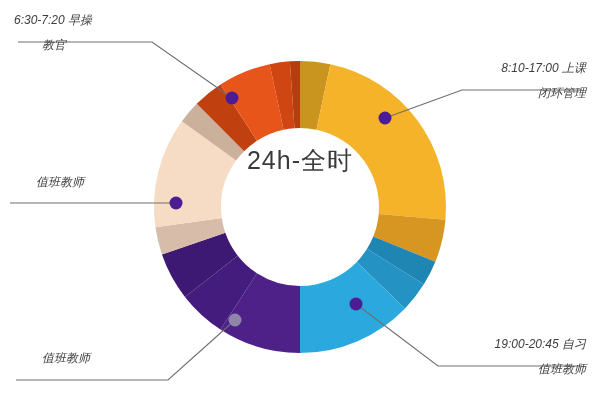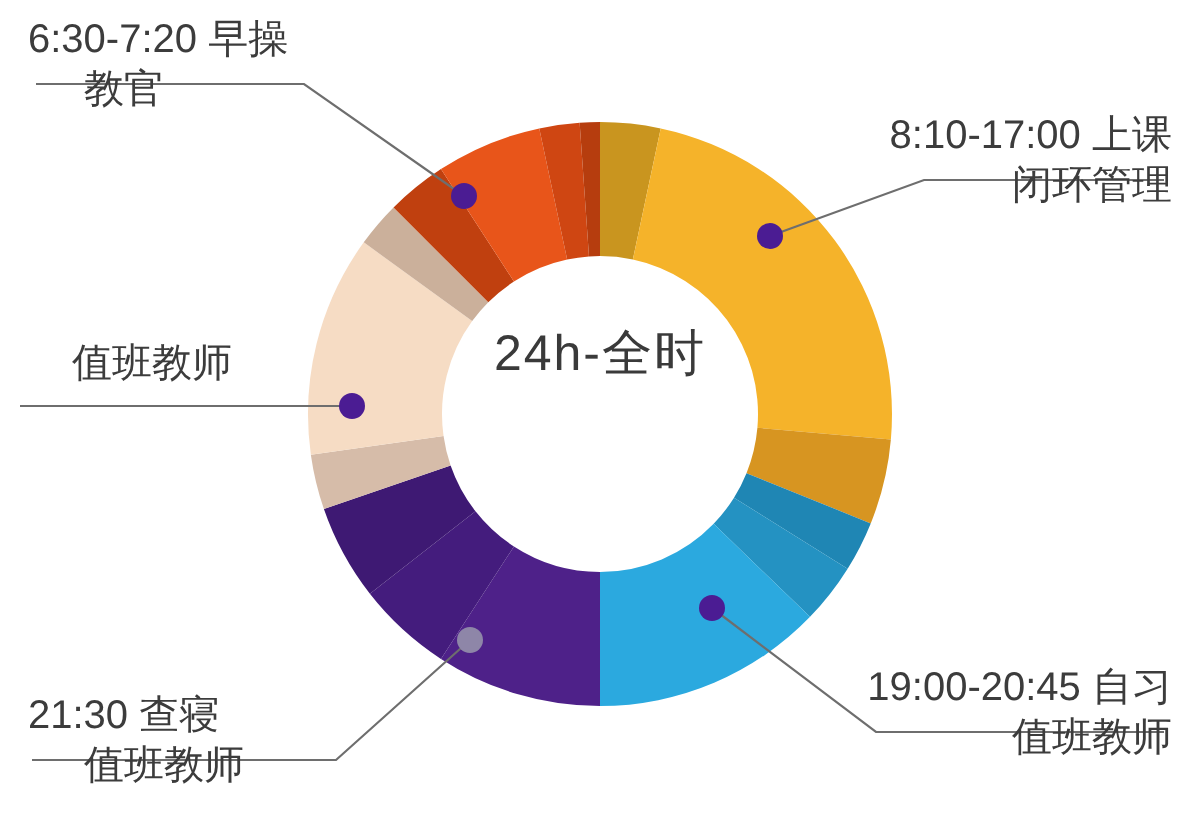--- a/index.html
+++ b/index.html
@@ -8,32 +8,32 @@
     background:#ffffff;
     font-family:"Liberation Sans","DejaVu Sans",sans-serif;
     position:relative;overflow:hidden;
     -webkit-font-smoothing:antialiased;
   }
   #stage{position:absolute;left:0;top:0;width:600px;height:414px;}
   svg.donut{position:absolute;left:0;top:0;width:600px;height:414px;}
 
   .center-text{
     position:absolute;
-    left:222px;top:160px;
+    left:222px;top:143px;
     width:156px;
     text-align:center;
     color:#3a3a3a;
     font-size:25px;
     line-height:34px;
     letter-spacing:1px;
     white-space:nowrap;
   }
   .center-text .l1,.center-text .l2{display:block;}
 
-  .callout{position:absolute;color:#3c3c3c;font-size:20px;line-height:25px;white-space:nowrap;}
+  .callout{position:absolute;color:#3c3c3c;font-size:12px;line-height:25px;white-space:nowrap;font-style:italic;}
   .callout .l1{display:block;}
   .callout .l2{display:block;margin-left:28px;}
 
   .cl-left{text-align:left;}
   .cl-right{text-align:right;}
 
   
   #lbl-morning{left:14px;top:8px;}
   #lbl-class{right:14px;top:56px;text-align:right;}
   #lbl-study{right:14px;top:332px;}
@@ -99,21 +99,20 @@
     <span class="l1">8:10-17:00  上课</span>
     <span class="l2">闭环管理</span>
   </div>
 
   <div class="callout cl-right" id="lbl-study">
     <span class="l1">19:00-20:45  自习</span>
     <span class="l2">值班教师</span>
   </div>
 
   <div class="callout cl-left" id="lbl-bedcheck">
-    <span class="l1">21:30  查寝</span>
     <span class="l2">值班教师</span>
   </div>
 
   <div class="callout cl-left" id="lbl-lightsout">
     <span class="l2">值班教师</span>
   </div>
 
 </div>
 
 </body></html>

